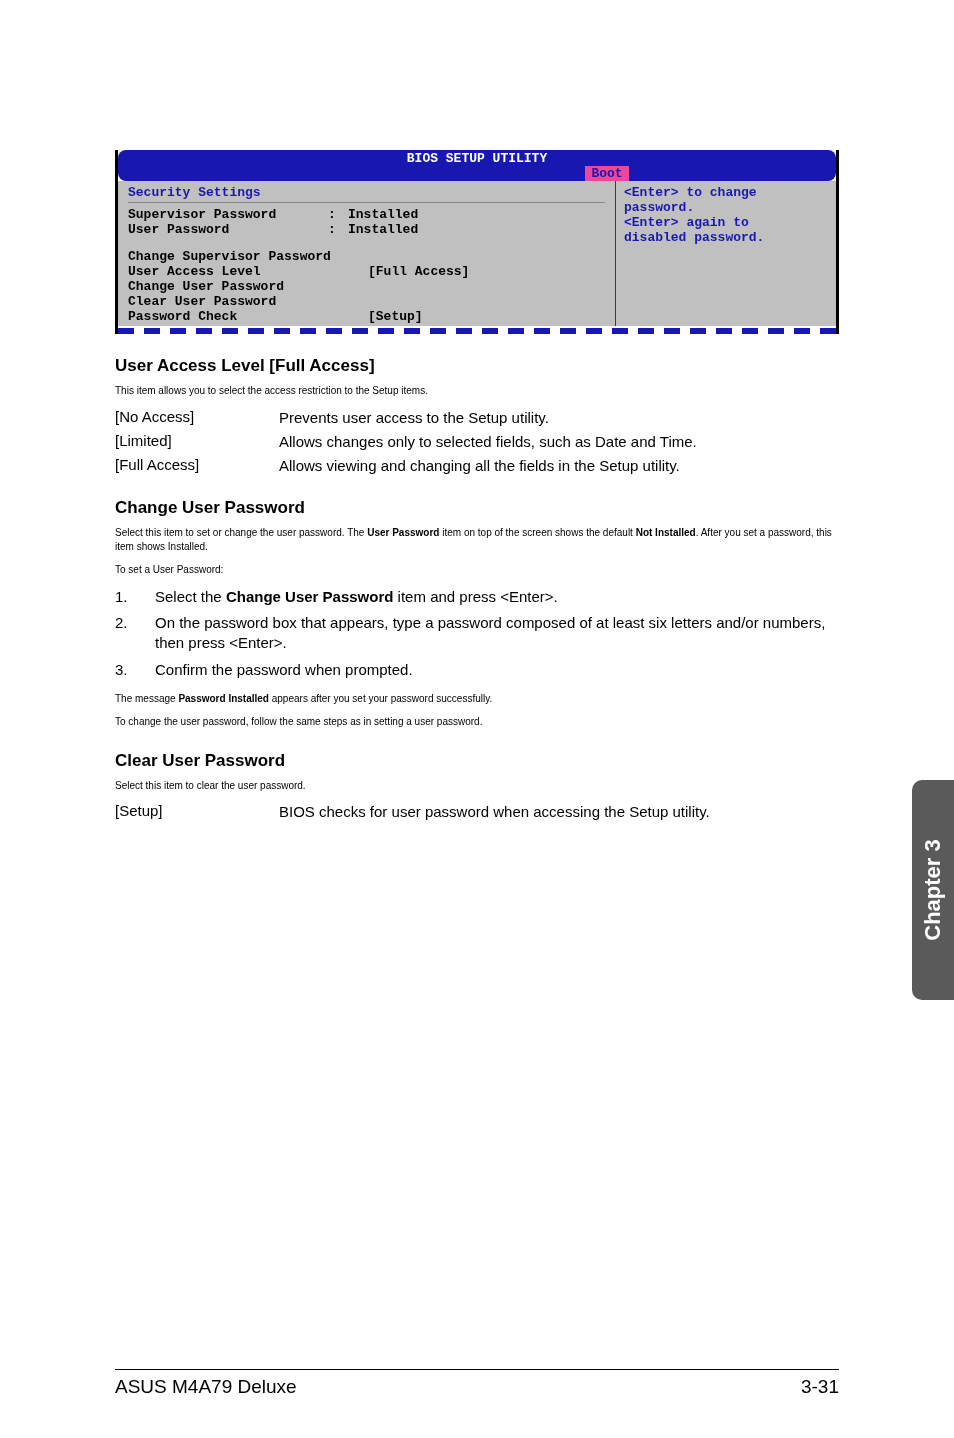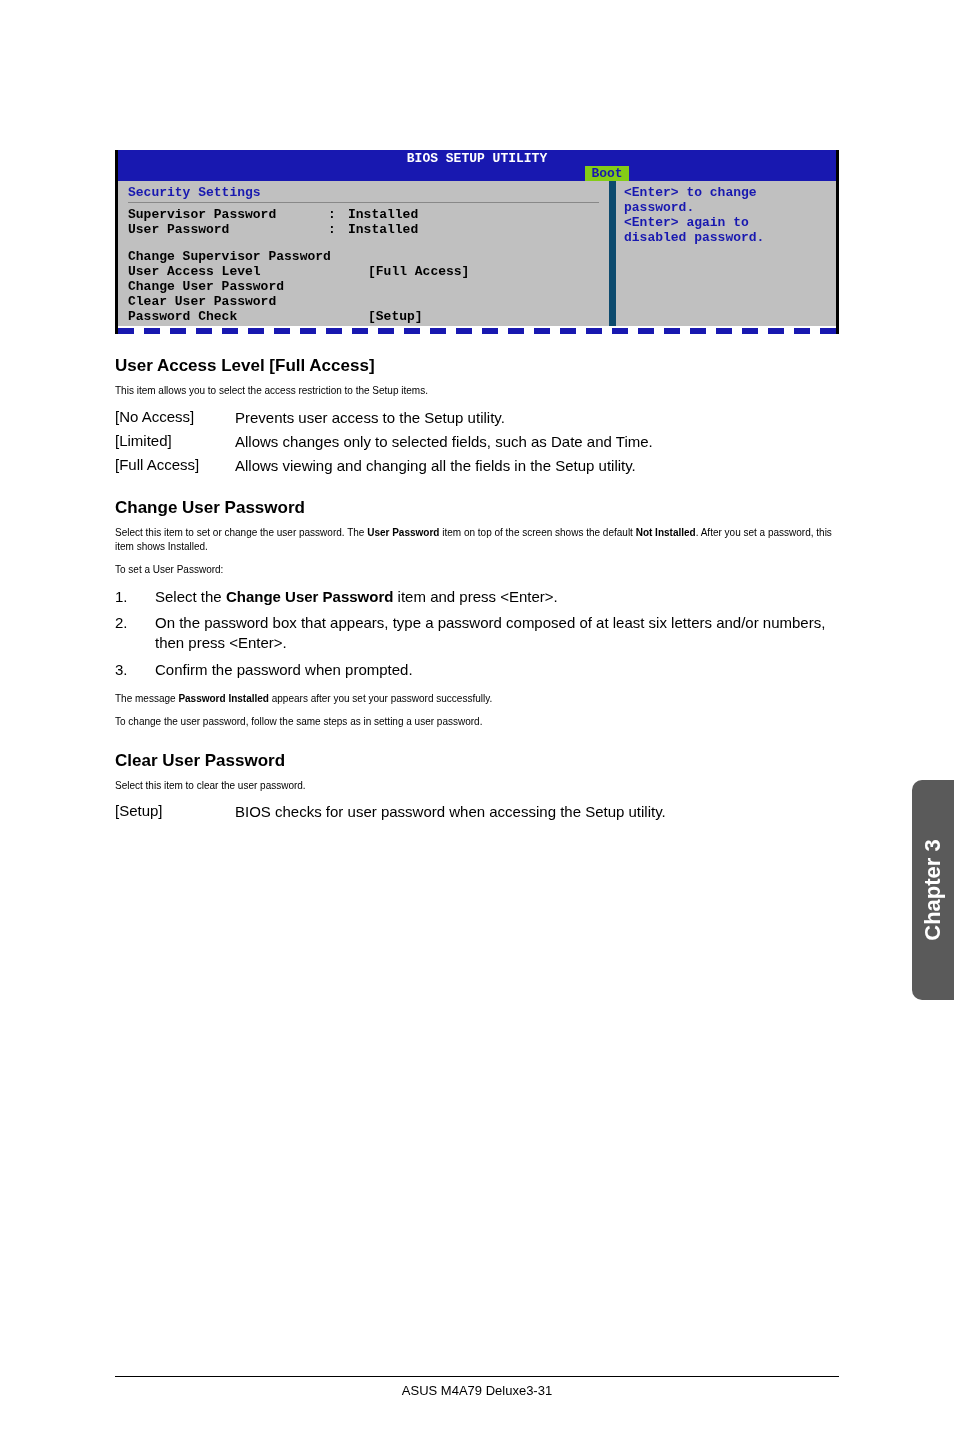--- a/index.html
+++ b/index.html
@@ -21,40 +21,41 @@
     width: 100%;
     font-family: "Courier New", monospace;
     font-size: 13px;
     font-weight: bold;
   }
   .bios-header {
     background: #1818b0;
     text-align: center;
     padding: 1px 0 0 0;
     position: relative;
+    border-radius: 8px;
   }
   .bios-title {
     color: #fff;
     display: block;
   }
   .bios-tab {
     display: inline-block;
-    background: #84cc16;
+    background: #ec4899;
     color: #1818b0;
     padding: 0 6px;
     margin-left: 260px;
   }
   .bios-body {
     display: flex;
     background: #c0c0c0;
   }
   .bios-left {
     flex: 1;
     padding: 4px 10px 2px 10px;
-    border-right: 7px solid #0c4a6e;
+    border-right: 1px solid #0c4a6e;
   }
   .bios-right {
     width: 220px;
     padding: 4px 8px 2px 8px;
     color: #1818b0;
   }
   .bios-section-title {
     color: #1818b0;
   }
   .bios-divider {
@@ -91,21 +92,21 @@
     font-size: 10px;
     line-height: 1.35;
     margin-bottom: 10px;
   }
   .def-row {
     display: flex;
     font-size: 15px;
     margin-bottom: 4px;
   }
   .def-term { flex: 0 0 120px; }
-  .def-desc { flex: 1; line-height: 1.35; }
+  .def-desc { flex: 1; line-height: 1.35; margin-left: 44px; }
   ol.steps {
     list-style: decimal;
     padding-left: 0;
     margin-bottom: 12px;
   }
   ol.steps li {
     font-size: 15px;
     line-height: 1.35;
     margin-bottom: 6px;
     display: flex;
@@ -142,23 +143,23 @@
   }
 
   
   .footer {
     position: absolute;
     bottom: 40px;
     left: 115px;
     right: 115px;
     border-top: 1px solid #000;
     padding-top: 6px;
-    font-size: 13px;
-    display: flex;
-    justify-content: center;
+    font-size: 19px;
+    display: flex;
+    justify-content: space-between;
   }
 </style>
 </head>
 <body>
 
 <div class="page">
 
   <div class="bios-panel">
     <div class="bios-header">
       <span class="bios-title">BIOS SETUP UTILITY</span>

